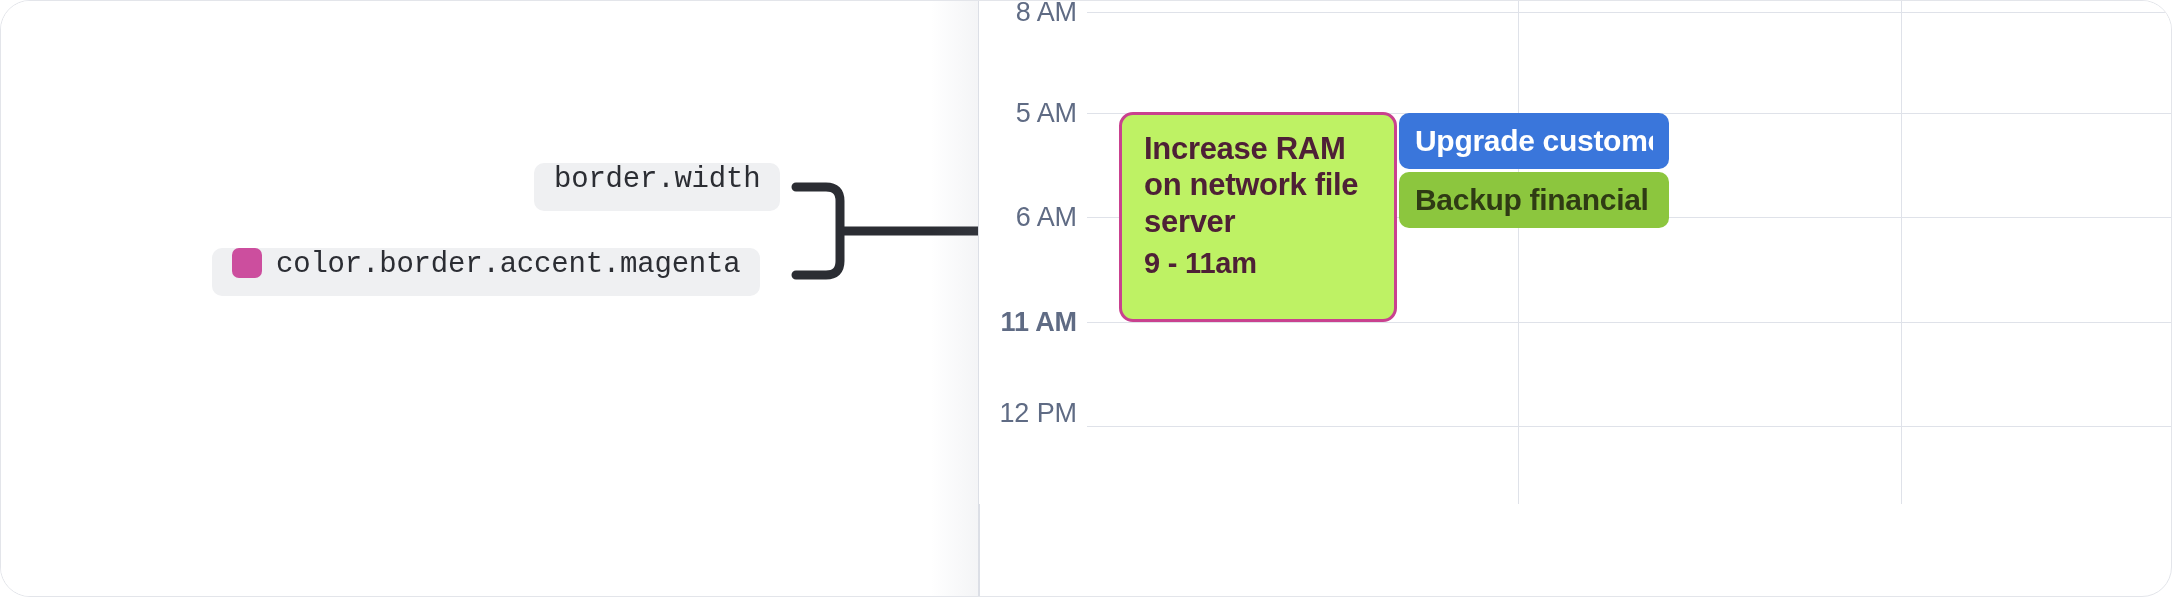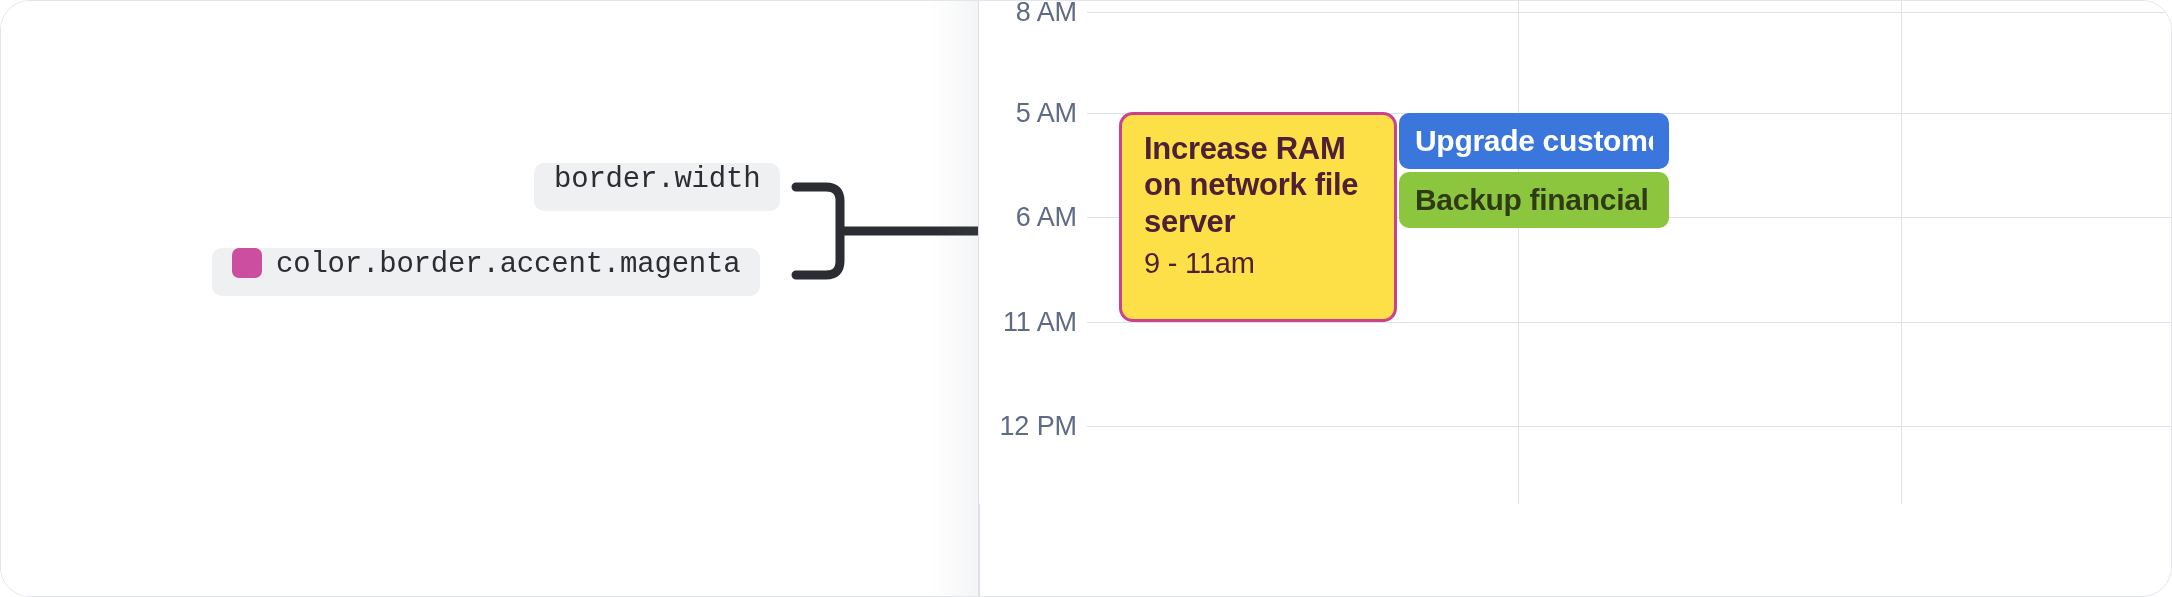--- a/index.html
+++ b/index.html
@@ -170,21 +170,21 @@
     font-size: 31px;
     font-weight: 700;
     line-height: 1.17;
     color: #4e2036;
     letter-spacing: -0.3px;
   }
 
   #event-ram .ev-time {
     margin-top: 7px;
     font-size: 29px;
-    font-weight: 400;
+    font-weight: 700;
     color: #4e2036;
     letter-spacing: -0.2px;
   }
 
   #event-upgrade {
     left: 420px;
     top: 112px;
     width: 270px;
     height: 56px;
     background: #3a76db;
@@ -260,32 +260,32 @@
         <div class="hour-tick" style="top: 11px;"></div>
         <div class="hour-label" style="top: 11px;">8 AM</div>
         <div class="hour-line" style="top: 112px;"></div>
         <div class="hour-tick" style="top: 112px;"></div>
         <div class="hour-label" style="top: 112px;">5 AM</div>
         <div class="hour-line" style="top: 216px;"></div>
         <div class="hour-tick" style="top: 216px;"></div>
         <div class="hour-label" style="top: 216px;">6 AM</div>
         <div class="hour-line" style="top: 321px;"></div>
         <div class="hour-tick" style="top: 321px;"></div>
-        <div class="hour-label" style="top: 321px;">11 AM</div>
+        <div class="hour-label" style="top: 321px; font-weight: bold;">11 AM</div>
         <div class="hour-line" style="top: 425px;"></div>
         <div class="hour-tick" style="top: 425px;"></div>
-        <div class="hour-label" style="top: 425px;">12 PM</div>
+        <div class="hour-label" style="top: 412px;">12 PM</div>
       </div>
 
     <div id="col-lines">
         <div class="col-line" style="left: 539px;"></div>
         <div class="col-line" style="left: 922px;"></div>
       </div>
 
-    <div class="event" id="event-ram" style="background: #fde047; border-color: rgb(201, 65, 143);">
+    <div class="event" id="event-ram" style="background: #bef264; border-color: rgb(201, 65, 143);">
       <div class="ev-title" style="color: rgb(78, 32, 54);">Increase RAM on network file server</div>
       <div class="ev-time" style="color: rgb(78, 32, 54);">9 - 11am</div>
     </div>
 
     <div class="event" id="event-upgrade" style="background: rgb(58, 118, 219);">
       <div class="ev-title" style="color: rgb(255, 255, 255);">Upgrade customer</div>
     </div>
 
     <div class="event" id="event-backup" style="background: rgb(140, 198, 62);">
       <div class="ev-title" style="color: rgb(47, 59, 20);">Backup financial sy</div>

